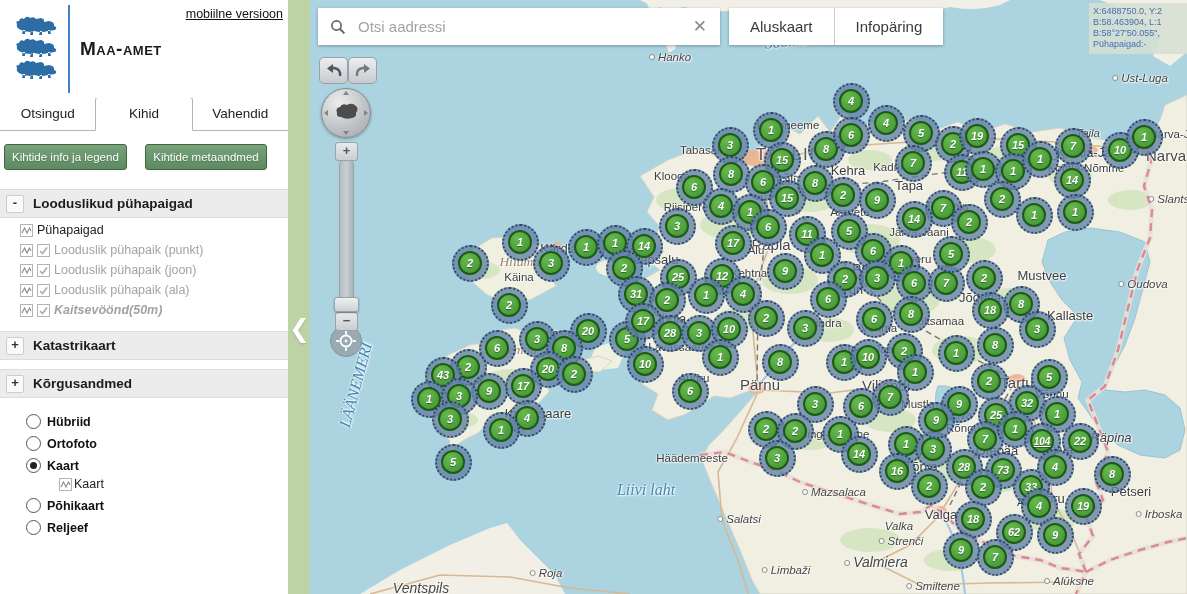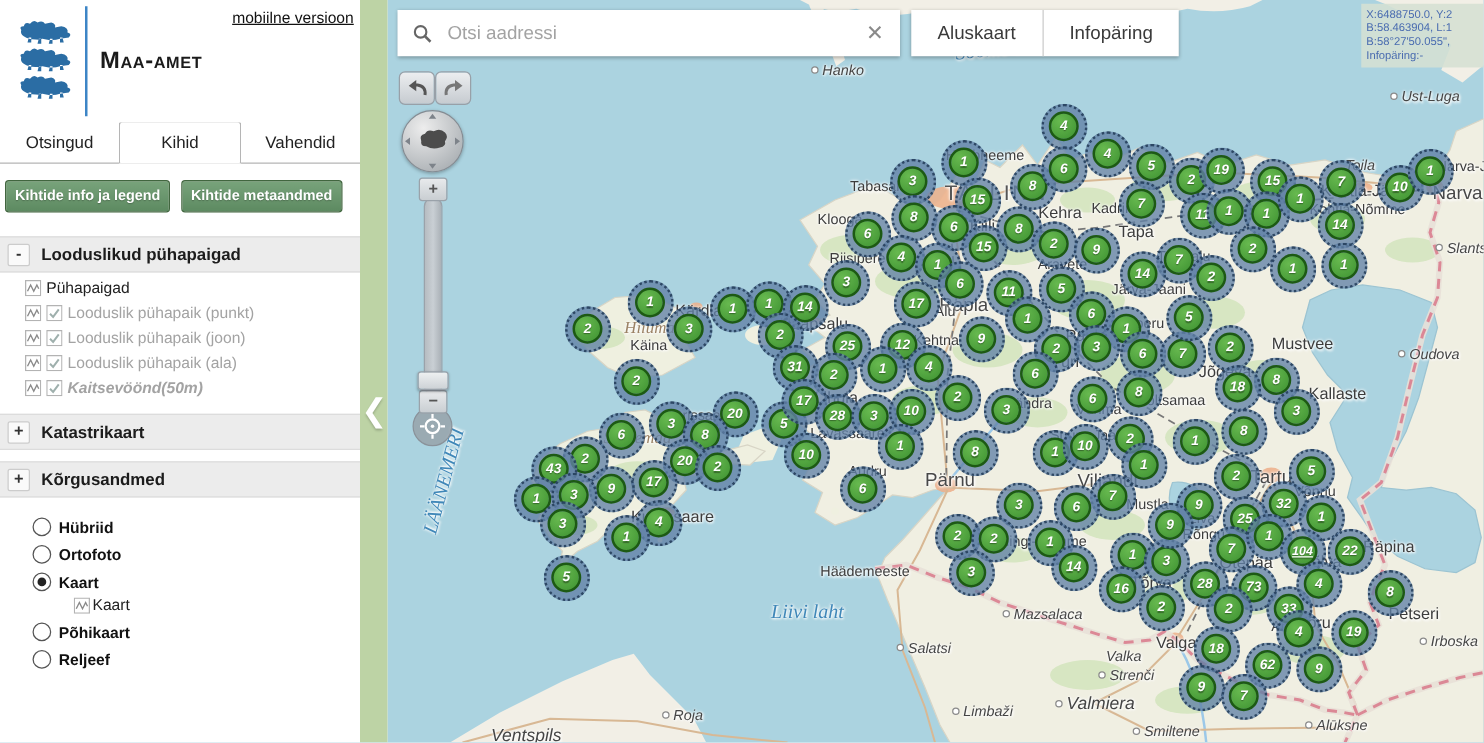--- a/index.html
+++ b/index.html
@@ -14,22 +14,22 @@
   #brand{position:absolute;left:80px;top:38px;font-size:19px;font-weight:bold;
          font-variant:small-caps;letter-spacing:.5px;color:#1b1b1b}
   #mobile-link{position:absolute;right:5px;top:7px;font-size:12.5px;color:#111;
                text-decoration:underline;cursor:pointer}
   #tabs{display:flex;border-bottom:1px solid #b5b5b5;height:32px;align-items:flex-end}
   .tab{flex:1;text-align:center;font-size:13.5px;color:#222;padding:8px 0 9px;cursor:pointer}
   .tab.active{border:1px solid #b5b5b5;border-bottom:1px solid #fff;border-radius:3px 3px 0 0;
               margin-bottom:-1px;background:#fff}
   #btnrow{padding:13px 4px 10px}
   .gbtn{display:inline-block;background:linear-gradient(#78a37b,#5d8a61);border:1px solid #41663f;
-        border-radius:3px;color:#fff;font-size:11.5px;font-weight:bold;padding:6px 7px;
-        margin-right:4px;cursor:pointer;text-shadow:0 1px 1px rgba(0,0,0,.25)}
+        border-radius:3px;color:#fff;font-size:11.5px;font-weight:normal;padding:6px 7px;
+        margin-right:14px;cursor:pointer;text-shadow:0 1px 1px rgba(0,0,0,.25)}
   .acc-header{display:flex;align-items:center;background:#ececec;border-top:1px solid #dcdcdc;
               border-bottom:1px solid #dcdcdc;height:27px;margin-top:9px;cursor:pointer}
   .acc-toggle{width:16px;height:16px;background:#fafafa;border:1px solid #ccc;border-radius:2px;
               margin:0 9px 0 6px;text-align:center;line-height:14px;font-size:13px;font-weight:bold;color:#333}
   .acc-title{font-size:13.5px;font-weight:bold;color:#1c1c1c}
   #layer-items{padding:2px 0 2px}
   .lrow{display:flex;align-items:center;padding:3px 0 3px 20px;font-size:12.5px;color:#222}
   .lrow .cbi{margin-right:4px;flex:none}
   .lrow.dis{color:#a3a3a3}
   .lrow.it span.ltxt{font-style:italic;font-weight:bold}
@@ -394,21 +394,21 @@
       <div class="lbl t" style="left: 651px; top: 415px; transform: translate(-50%, -50%);">Elva</div>
       <div class="lbl t" style="left: 742px; top: 394px; transform: translate(-50%, -50%);">Võnnu</div>
       <div class="lbl b" style="left: 707px; top: 382px; transform: translate(-50%, -50%);">Tartu</div>
       <div class="lbl w" style="left: 336px; top: 490px; transform: translate(-50%, -50%);">Liivi laht</div>
       <div class="lbl t" style="left: 382px; top: 458px; transform: translate(-50%, -50%);">Häädemeeste</div>
       <div class="lbl t" style="left: 522px; top: 434px; transform: translate(-50%, -50%);">Kilingi-Nõmme</div>
       <div class="lbl f" style="left: 524px; top: 492px; transform: translate(-50%, -50%);"><span class="pdot"></span>Mazsalaca</div>
       <div class="lbl c" style="left: 611px; top: 466px; transform: translate(-50%, -50%);">Tõrva</div>
       <div class="lbl c" style="left: 687px; top: 450px; transform: translate(-50%, -50%);">Otepää</div>
       <div class="lbl t" style="left: 723px; top: 502px; transform: translate(-50%, -50%);">Antsla</div>
-      <div class="lbl c" style="left: 801px; top: 437px; transform: translate(-50%, -50%);">Räpina</div>
+      <div class="lbl c" style="left: 801px; top: 437px; transform: translate(-50%, -50%); font-style: italic;">Räpina</div>
       <div class="lbl c" style="left: 747px; top: 449px; transform: translate(-50%, -50%);">Põlva</div>
       <div class="lbl c" style="left: 741px; top: 498px; transform: translate(-50%, -50%);">Võru</div>
       <div class="lbl c" style="left: 821px; top: 491px; transform: translate(-50%, -50%);">Petseri</div>
       <div class="lbl f" style="left: 849px; top: 514px; transform: translate(-50%, -50%);"><span class="pdot"></span>Irboska</div>
       <div class="lbl c" style="left: 631px; top: 514px; transform: translate(-50%, -50%);">Valga</div>
       <div class="lbl f" style="left: 589px; top: 526px; transform: translate(-50%, -50%);">Valka</div>
       <div class="lbl f" style="left: 591px; top: 541px; transform: translate(-50%, -50%);"><span class="pdot"></span>Strenči</div>
       <div class="lbl F" style="left: 566px; top: 562px; transform: translate(-50%, -50%);"><span class="pdot"></span>Valmiera</div>
       <div class="lbl f" style="left: 476px; top: 570px; transform: translate(-50%, -50%);"><span class="pdot"></span>Limbaži</div>
       <div class="lbl f" style="left: 623px; top: 586px; transform: translate(-50%, -50%);"><span class="pdot"></span>Smiltene</div>
@@ -845,21 +845,21 @@
     <span id="search-clear">✕</span>
   </div>
   <div id="mapbuttons">
     <span class="mapbtn">Aluskaart</span>
     <span class="mapbtn">Infopäring</span>
   </div>
   <div id="coordbox">
     <div>X:6488750.0, Y:2</div>
     <div>B:58.463904, L:1</div>
     <div>B:58°27'50.055",</div>
-    <div>Infopäring:-</div>
+    <div>Pühapaigad:-</div>
   </div>
 
   <div class="histbtn" style="left:9px;top:57px">
     <svg width="18" height="14" viewBox="0 0 18 14">
       <path d="M15,12 Q16,5 9,4 L5,4" fill="none" stroke="#555" stroke-width="2.4"></path>
       <path d="M8,0 L2,4.5 L8,9 Z" fill="#555"></path>
     </svg>
   </div>
   <div class="histbtn" style="left:38px;top:57px">
     <svg width="18" height="14" viewBox="0 0 18 14">

